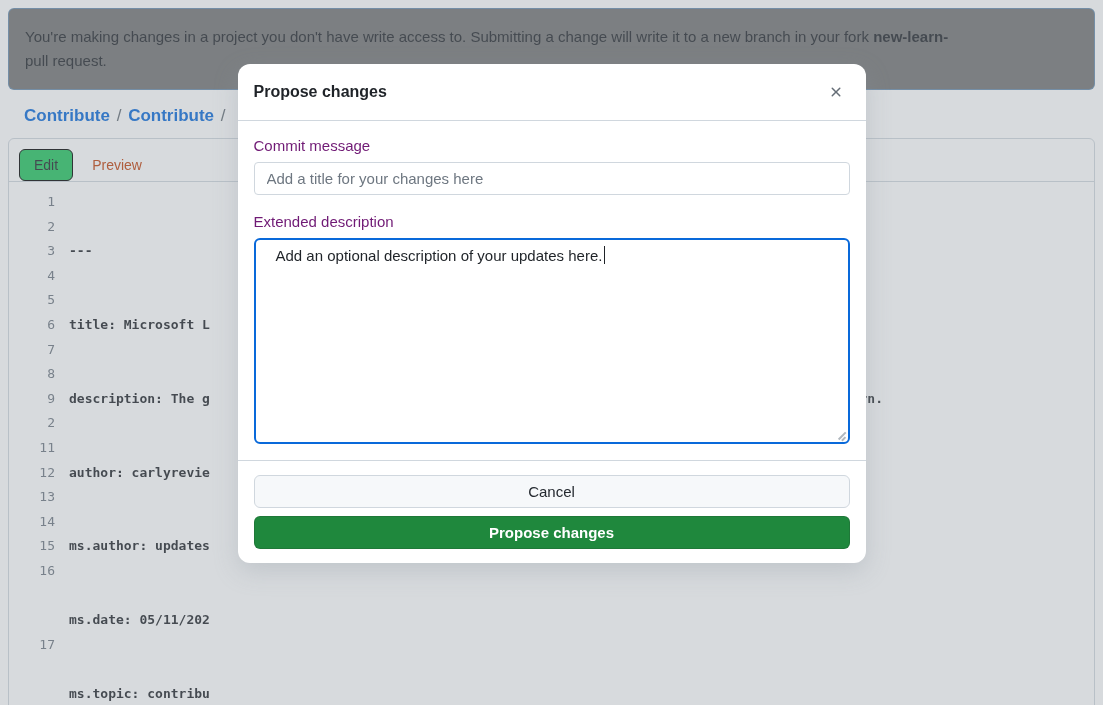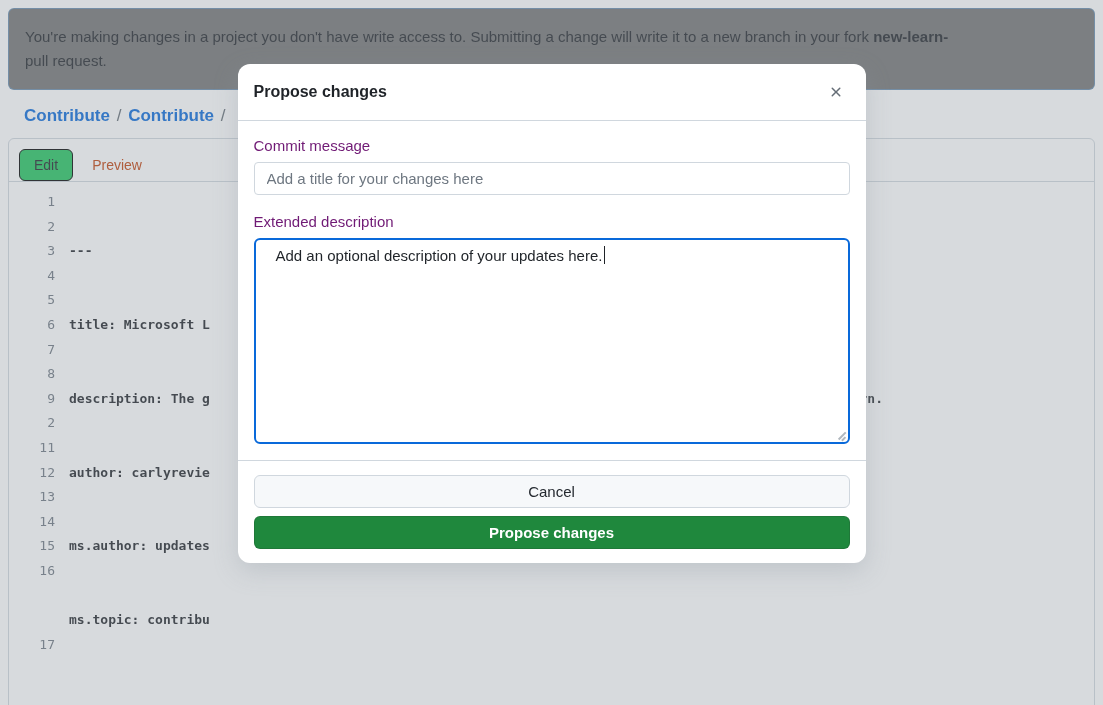--- a/index.html
+++ b/index.html
@@ -286,20 +286,21 @@
         <div>16</div>
         <div style="height:49px;"></div>
         <div>17</div>
     </div>
     <div class="code-content">
       <div>---</div>
       <div>title: Microsoft L</div>
       <div>description: The g                                                                           soft Learn.</div>
       <div>author: carlyrevie</div>
       <div>ms.author: updates</div>
+      <div>ms.date: 05/11/202</div>
       <div>ms.topic: contribu</div>
       
       
       
       
       
       
       
       
       

